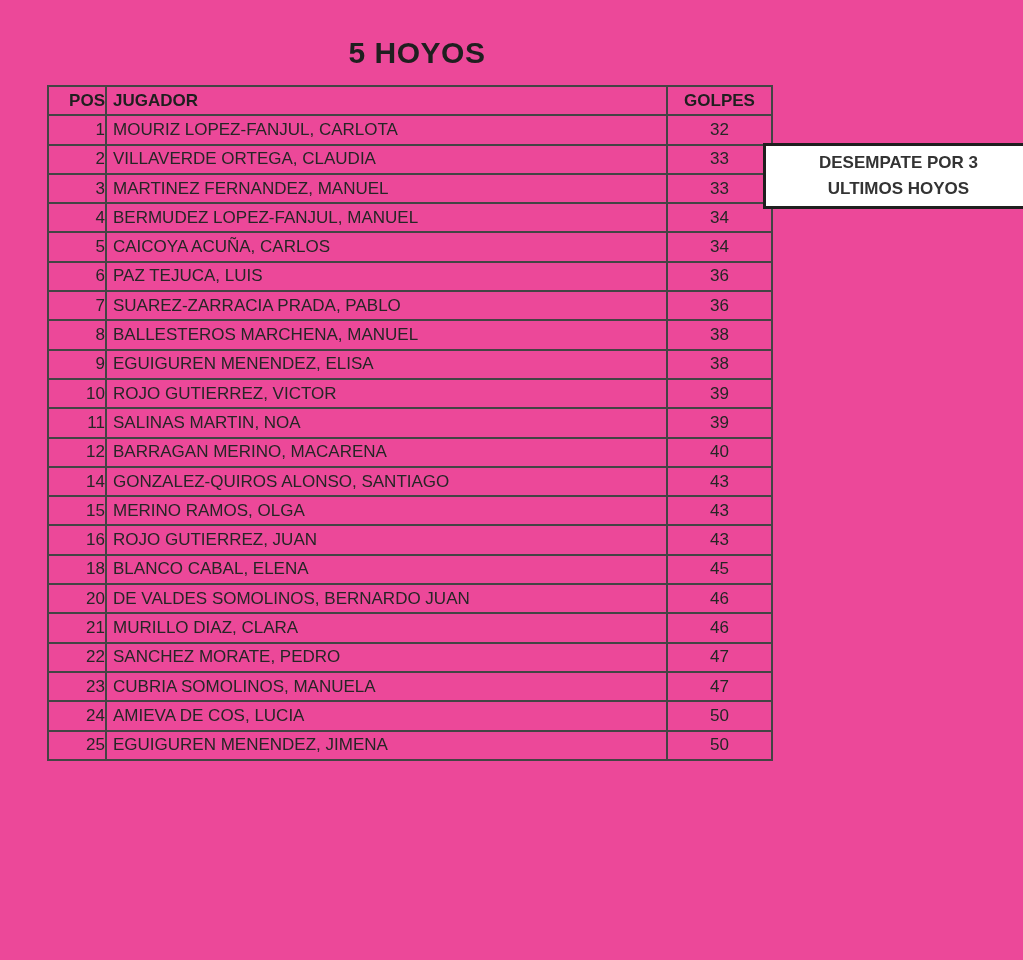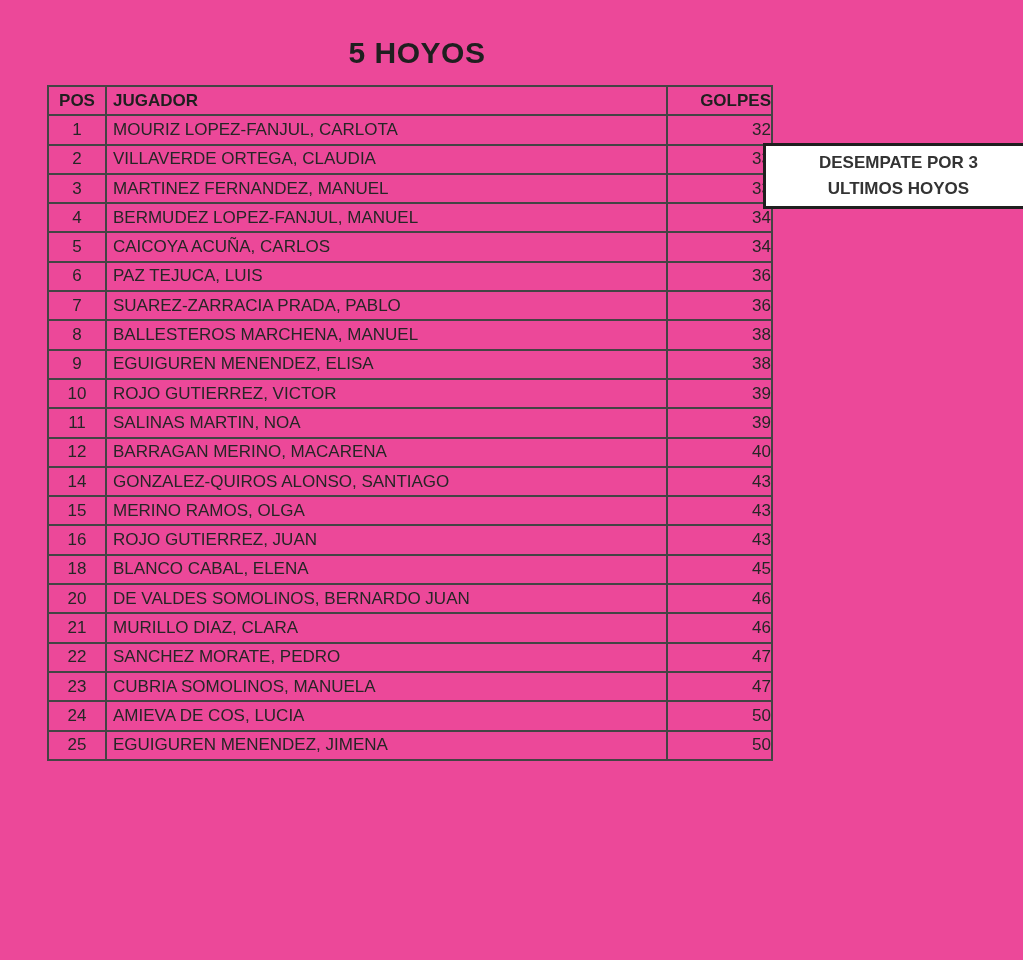--- a/index.html
+++ b/index.html
@@ -39,23 +39,23 @@
   }
   table.results th,
   table.results td {
     border: 2px solid #444444;
     height: 27.3px;
     padding: 0;
     overflow: hidden;
     white-space: nowrap;
   }
   table.results { border: 2px solid #222222; }
-  .col-pos     { width: 56px;  text-align: center; }
+  .col-pos     { width: 56px;  text-align: right; }
   .col-jugador { width: 553px; text-align: left; padding-left: 6px !important; }
-  .col-golpes  { width: 103px; text-align: right; }
+  .col-golpes  { width: 103px; text-align: center; }
   table.results th { font-weight: bold; color: #1f1f1f; }
   .note-box {
     position: absolute;
     left: 763px;
     top: 143px;
     width: 271px;
     height: 66px;
     box-sizing: border-box;
     border: 3px solid #1f1f1f;
     background: #ffffff;

